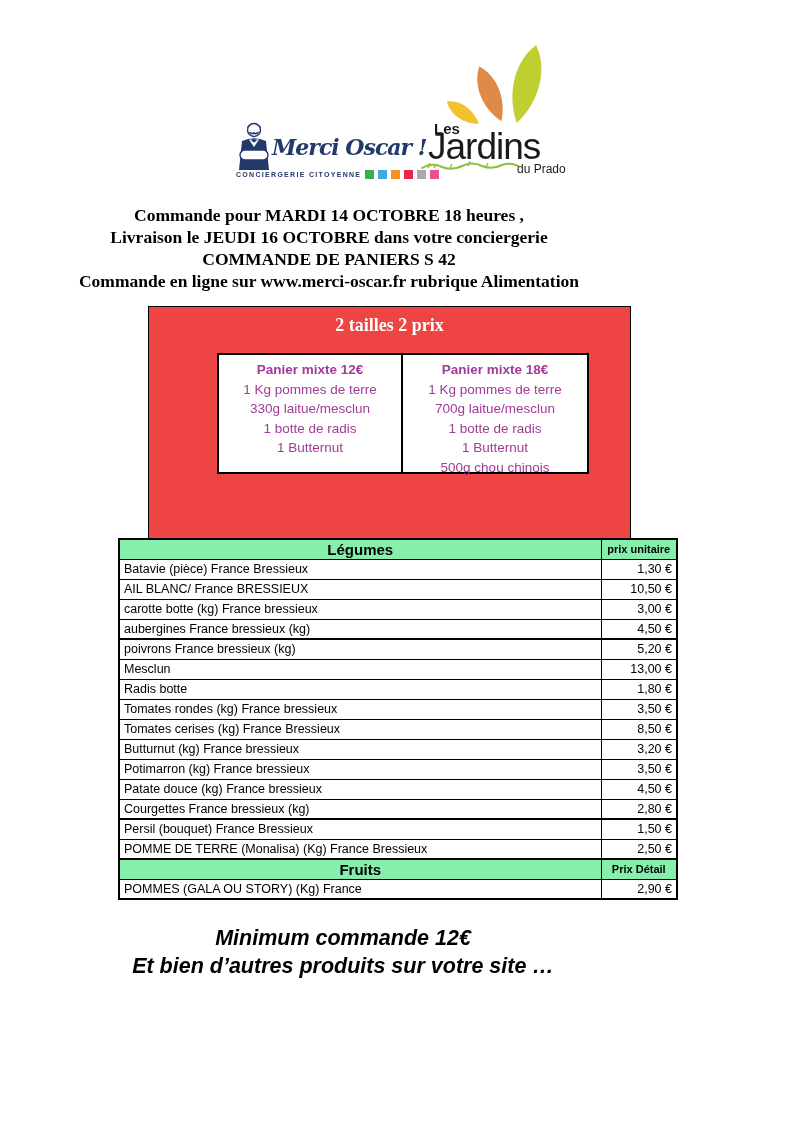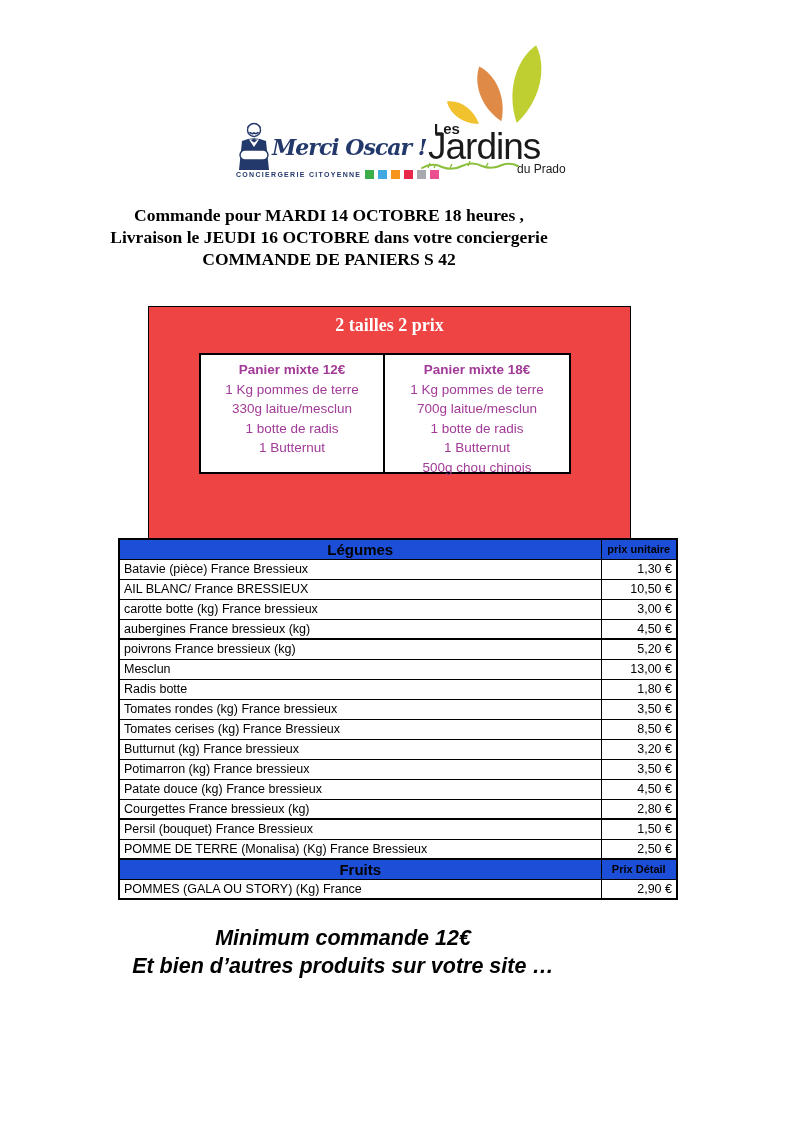--- a/index.html
+++ b/index.html
@@ -45,40 +45,40 @@
   .purple-box {
     position: absolute; left: 148px; top: 306px; width: 483px; height: 233px;
     background: #9D2B95; border: 1px solid #000;
   }
   .purple-title {
     margin-top: 8px; text-align: center;
     font-family: "Liberation Serif", serif; font-weight: bold;
     font-size: 18px; color: #ffffff;
   }
   .panier-inner {
-    position: absolute; left: 50px; top: 46px; width: 372px; height: 121px;
+    position: absolute; left: 68px; top: 46px; width: 372px; height: 121px;
     background: #ffffff; border: 2px solid #000; display: flex;
   }
   .panier-cell { flex: 1 1 50%; padding-top: 5px; text-align: center; color: #A23A97;
     font-size: 13.5px; line-height: 19.5px; }
   .panier-cell.left { border-right: 2px solid #000; }
   .panier-title { font-weight: bold; }
 
   
   .price-table {
     position: absolute; left: 118px; top: 538px; width: 558px;
     border-collapse: collapse; table-layout: fixed;
     font-size: 12.5px; color: #000;
   }
   .price-table td { border: 1px solid #000; height: 20px; padding: 0 4px; overflow: hidden; white-space: nowrap; }
   .price-table { border: 2px solid #000; }
   .col-product { width: 482px; }
   .col-price { width: 76px; }
   .section-row td {
-    background: #1d4ed8; text-align: center; font-weight: bold; font-size: 15px;
+    background: #86efac; text-align: center; font-weight: bold; font-size: 15px;
   }
   .section-row td.price-head { font-size: 11px; }
   td.price-cell { text-align: right; }
   tr.thick-top td { border-top: 2px solid #000; }
 
   
   .footer-block {
     position: absolute; left: 0; top: 924px; width: 686px; text-align: center;
     font-weight: bold; font-style: italic; font-size: 21.5px; line-height: 28px; color: #000;
   }
@@ -128,20 +128,21 @@
     <svg class="jardins-grass" viewBox="0 0 100 14">
       <path d="M2,10 Q12,4 22,9 Q32,13 42,8 Q52,3 62,8 Q72,12 82,7 Q90,4 98,8" fill="none" stroke="#8CBF3D" stroke-width="2" stroke-linecap="round"></path>
       <path d="M8,10 l2,-5 M14,10 l2,-4 M30,10 l2,-4 M48,8 l2,-5 M66,9 l2,-4" stroke="#8CBF3D" stroke-width="1.4" fill="none"></path>
     </svg>
   </div>
 
   <div class="header-block">
     <div>Commande pour MARDI 14 OCTOBRE  18 heures ,</div>
     <div>Livraison le JEUDI 16 OCTOBRE dans votre conciergerie</div>
     <div>COMMANDE DE PANIERS  S 42</div>
+    <div>Commande en ligne sur www.merci-oscar.fr  rubrique Alimentation</div>
   </div>
 
   <div class="purple-box" style="background-color: #ef4444;">
     <div class="purple-title">2 tailles 2 prix</div>
     <div class="panier-inner">
       <div class="panier-cell left">
         <div class="panier-title">Panier mixte 12€</div>
         <div>1 Kg pommes de terre</div>
         <div>330g laitue/mesclun</div>
         <div>1 botte de radis</div>

